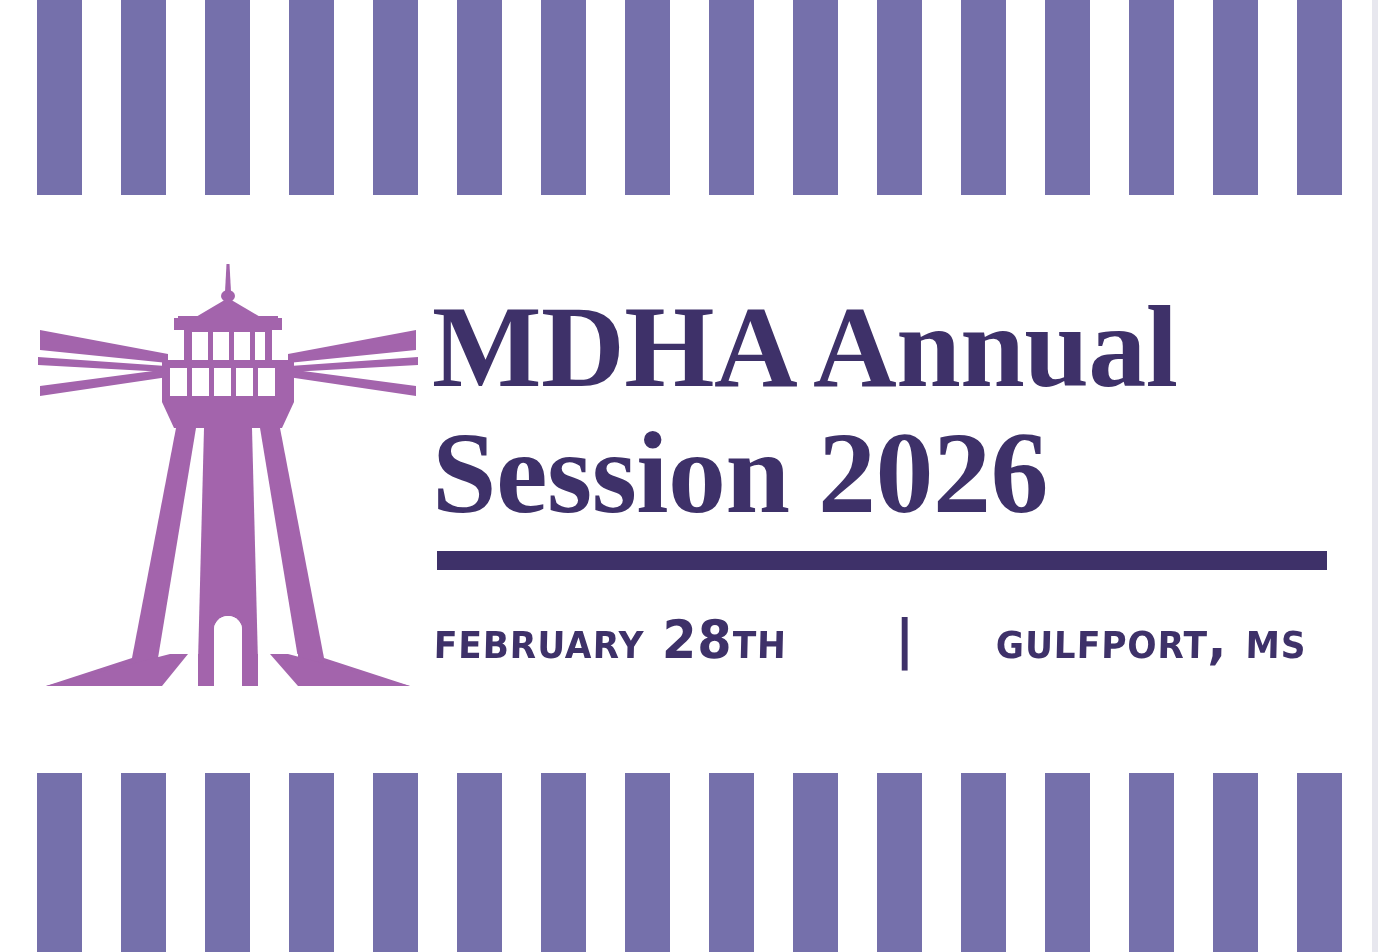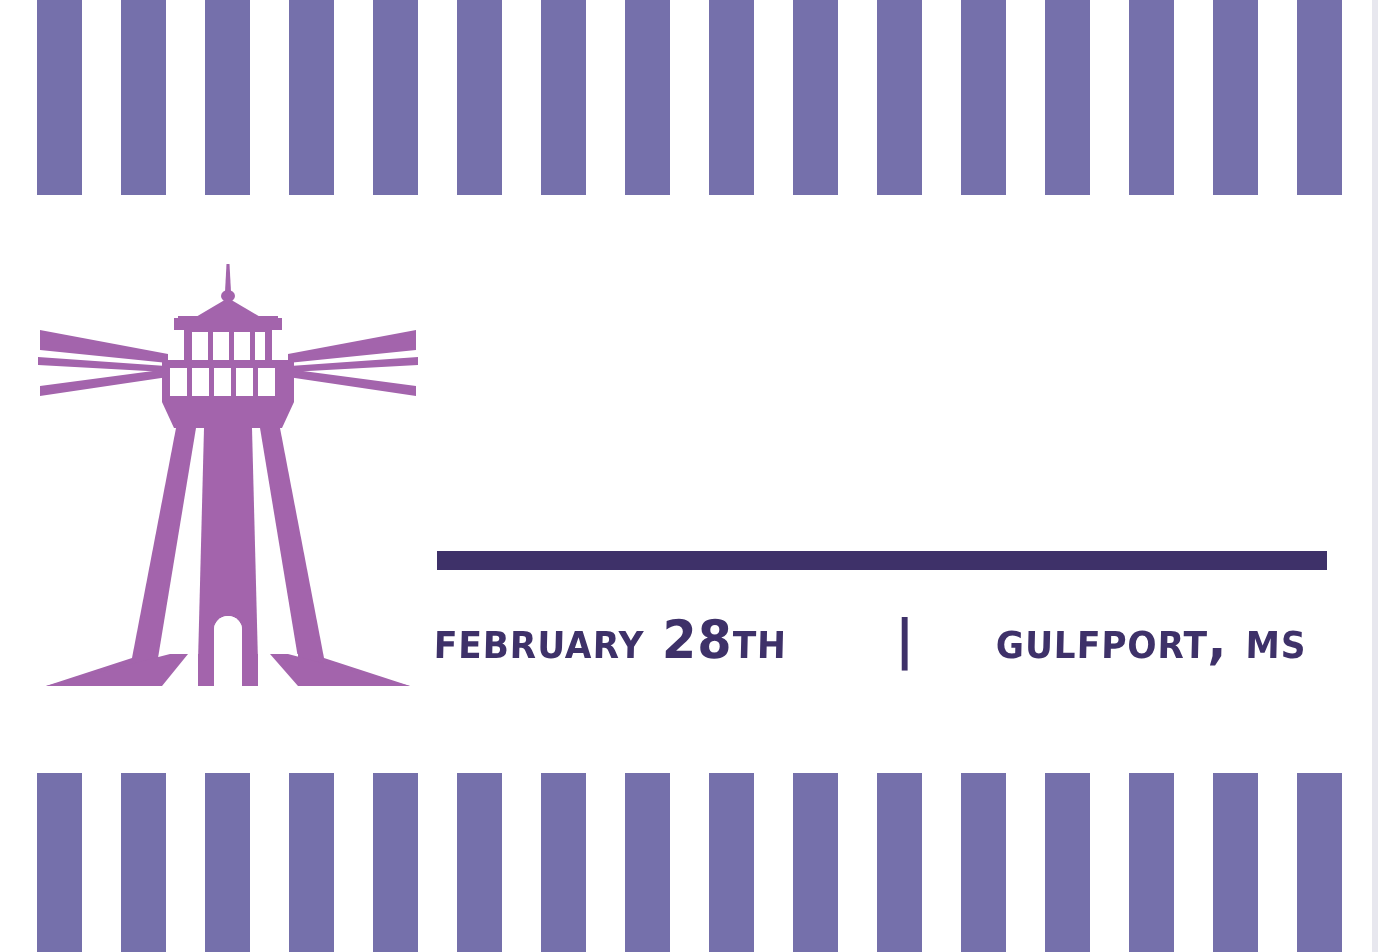--- a/index.html
+++ b/index.html
@@ -217,20 +217,24 @@
       <rect x="250" y="392" width="12" height="34" fill="#ffffff"></rect>
       <g fill="#a364ac">
         <polygon points="134,392 152,392 126,424 10,424"></polygon>
         <polygon points="234,392 252,392 374,424 262,424"></polygon>
         <rect x="162" y="392" width="60" height="32"></rect>
         <path d="M178 424 L178 368 a14 14 0 0 1 28 0 L206 424 Z" fill="#ffffff"></path>
       </g>
     </svg>
   </div>
 
+  <div id="logo-text-block">
+    <div id="headline-line-1" class="headline">MDHA Annual</div>
+    <div id="headline-line-2" class="headline">Session 2026</div>
+  </div>
 
   <div id="title-divider"></div>
 
   <div id="tagline-row">
     <span class="tagline-text">February 28th</span>
     <span id="tagline-separator">|</span>
     <span class="tagline-text">Gulfport, MS</span>
   </div>
 
   <div id="stripe-band-bottom" class="stripe-band">

